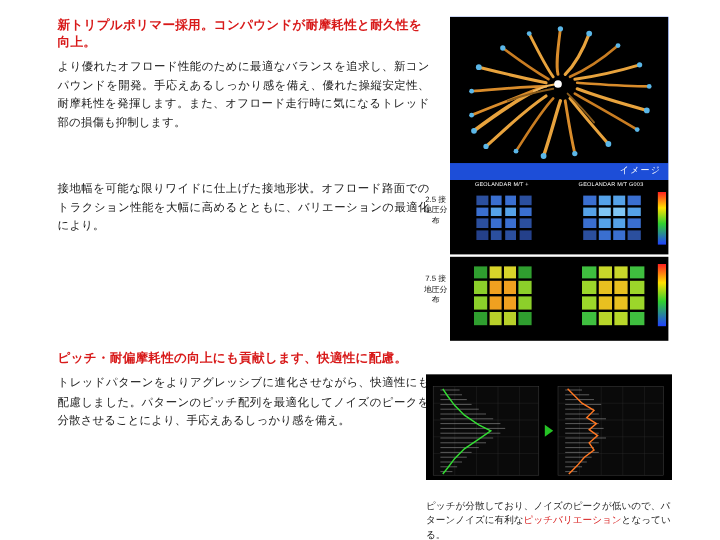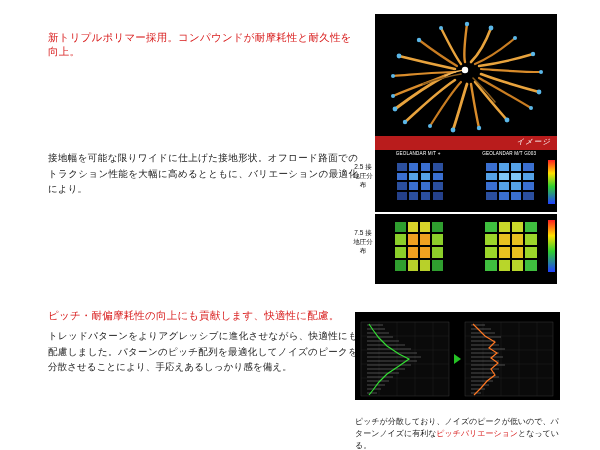--- a/index.html
+++ b/index.html
@@ -27,45 +27,44 @@
     width: 600px;
   }
   .text-col {
     position: absolute;
     left: 48px;
     width: 310px;
   }
   .heading {
     color: #d81a1a;
     font-size: 10.5px;
-    font-weight: normal;
+    font-weight: bold;
     line-height: 14px;
     letter-spacing: 0.2px;
-    margin: 16px 0 6px 0;
+    margin: 0 0 6px 0;
   }
   .body-text {
     color: #1a1a1a;
     font-size: 9.5px;
     line-height: 15.5px;
     letter-spacing: 0.1px;
     margin: 0;
     text-align: justify;
   }
 
   
   #sec1 { top: 14px; }
   .poly-img {
     position: absolute;
     left: 375px;
     top: 0px;
     width: 182px;
     height: 136px;
-    background: #b91c1c;
+    background: #1d4ed8;
     overflow: hidden;
-    font-style: italic;
   }
   .poly-img svg { display: block; }
   .poly-caption {
     position: absolute;
     right: 6px;
     bottom: 3px;
     color: #ffffff;
     font-size: 7.5px;
     letter-spacing: 1px;
   }
@@ -166,20 +165,21 @@
   }
 </style>
 </head>
 <body>
 
 <div class="page">
 
   <div class="section" id="sec1">
     <div class="text-col">
       <p class="heading">新トリプルポリマー採用。コンパウンドが耐摩耗性と耐久性を向上。</p>
+      <p class="body-text">より優れたオフロード性能のために最適なバランスを追求し、新コンパウンドを開発。手応えあるしっかり感を備え、優れた操縦安定性、耐摩耗性を発揮します。また、オフロード走行時に気になるトレッド部の損傷も抑制します。</p>
     </div>
 
     <div class="poly-img">
       <svg width="182" height="122" viewBox="0 0 182 122">
         <rect x="0" y="0" width="182" height="122" fill="#000000"></rect>
         <g fill="none" stroke-linecap="round">
           <path d="M20 95 C40 80 55 70 70 62" stroke="#e8a33d" stroke-width="3"></path>
           <path d="M18 82 C42 72 60 66 78 58" stroke="#d98c2b" stroke-width="2.4"></path>
           <path d="M30 108 C48 92 62 78 80 66" stroke="#e8a33d" stroke-width="2.6"></path>
           <path d="M55 112 C66 95 75 80 86 68" stroke="#c97d22" stroke-width="2.2"></path>

